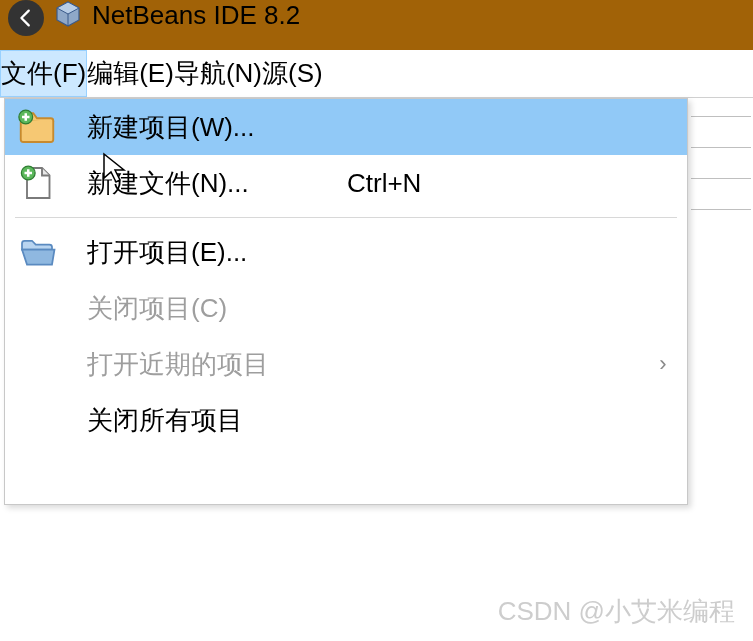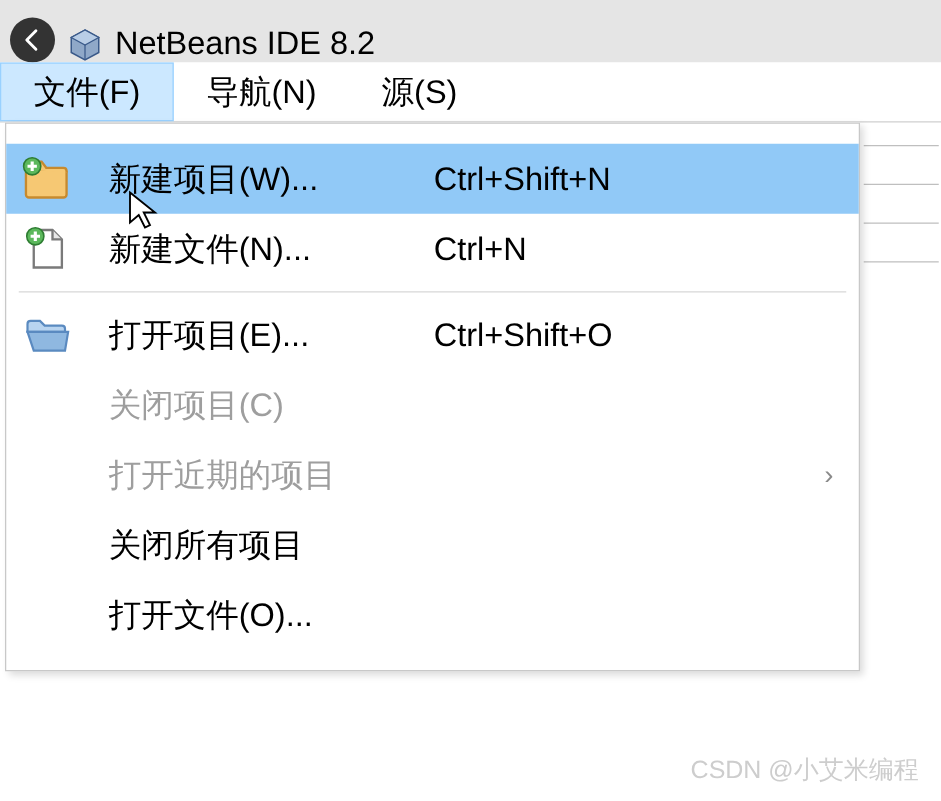--- a/index.html
+++ b/index.html
@@ -7,23 +7,23 @@
       font-family: "Microsoft YaHei", "SimSun", Arial, sans-serif;
       background: #ffffff;
       width: 753px;
       height: 641px;
       overflow: hidden;
       position: relative;
     }
     .titlebar {
       height: 50px;
       display: flex;
-      align-items: flex-end;
+      align-items: flex-start;
       padding: 0 8px;
-      background: #e5e5e5;
+      background: #a16207;
     }
     .back-btn {
       width: 36px;
       height: 36px;
       border-radius: 50%;
       background: #333333;
       display: flex;
       align-items: center;
       justify-content: center;
       margin-right: 10px;
@@ -43,40 +43,40 @@
     }
     .menubar {
       height: 48px;
       display: flex;
       align-items: stretch;
       border-bottom: 1px solid #d0d0d0;
       background: #ffffff;
       font-size: 26px;
     }
     .menu-item {
-      padding: 0 26px;
+      padding: 0 0;
       display: flex;
       align-items: center;
       color: #000000;
       cursor: default;
     }
     .menu-item.active {
       background: #cce8ff;
       border: 1px solid #99d1ff;
     }
     .dropdown {
       position: absolute;
       left: 4px;
       top: 98px;
       width: 684px;
       background: #ffffff;
       border: 1px solid #c8c8c8;
       box-shadow: 3px 3px 6px rgba(0,0,0,0.15);
       font-size: 26px;
-      padding: 16px 0;
+      padding: 0 0;
     }
     .dropdown-item {
       height: 56px;
       display: flex;
       align-items: center;
       padding: 0 14px 0 12px;
       position: relative;
     }
     .dropdown-item.highlighted {
       background: #91c9f7;
@@ -134,21 +134,21 @@
     .side-line {
       height: 1px;
       background: #bfbfbf;
       margin-bottom: 30px;
     }
     .watermark {
       position: absolute;
       right: 18px;
       bottom: 12px;
       color: #cdcdcd;
-      font-size: 20px;
+      font-size: 26px;
     }
   </style>
 </head>
 <body>
 
 <div class="titlebar">
   <div class="back-btn">
     <svg viewBox="0 0 24 24">
       <path d="M15 4 L7 12 L15 20" stroke="#ffffff" stroke-width="2.5" fill="none" stroke-linecap="round" stroke-linejoin="round"></path>
     </svg>
@@ -158,20 +158,21 @@
       <polygon points="14,2 25,8 25,20 14,26 3,20 3,8" fill="#8fa8c8" stroke="#3a5a8a" stroke-width="1.2"></polygon>
       <polygon points="14,2 25,8 14,14 3,8" fill="#b8cde6" stroke="#3a5a8a" stroke-width="1"></polygon>
       <line x1="14" y1="14" x2="14" y2="26" stroke="#3a5a8a" stroke-width="1"></line>
     </svg>
   </div>
   <div class="app-title">NetBeans IDE 8.2</div>
 </div>
 
 <div class="menubar">
   <div class="menu-item active">文件(F)</div>
+  <div class="menu-item">编辑(E)</div>
   <div class="menu-item">导航(N)</div>
   <div class="menu-item">源(S)</div>
 </div>
 
 <div class="side-lines">
   <div class="side-line"></div>
   <div class="side-line"></div>
   <div class="side-line"></div>
   <div class="side-line"></div>
 </div>
@@ -180,21 +181,20 @@
   <div class="dropdown-item highlighted">
     <div class="di-icon">
       <svg viewBox="0 0 32 32">
         <rect x="3" y="10" width="26" height="18" rx="2" fill="#f6c873" stroke="#c78a2e" stroke-width="1.5"></rect>
         <path d="M3 10 L3 7 Q3 5 5 5 L13 5 L16 9 L27 9 Q29 9 29 11 L29 12" fill="#f6c873" stroke="#c78a2e" stroke-width="1.5"></path>
         <circle cx="7" cy="8" r="5.5" fill="#5cb85c" stroke="#2e7d32" stroke-width="1"></circle>
         <path d="M7 5 L7 11 M4 8 L10 8" stroke="#ffffff" stroke-width="2"></path>
       </svg>
     </div>
     <div class="di-label">新建项目(W)...</div>
-    <div class="di-shortcut">Ctrl+Shift+N</div>
     <div class="di-arrow"></div>
   </div>
 
   <div class="dropdown-item">
     <div class="di-icon">
       <svg viewBox="0 0 32 32">
         <path d="M8 4 L20 4 L26 10 L26 28 L8 28 Z" fill="#ffffff" stroke="#7a7a7a" stroke-width="1.5"></path>
         <path d="M20 4 L20 10 L26 10" fill="#e8e8e8" stroke="#7a7a7a" stroke-width="1.5"></path>
         <circle cx="9" cy="8" r="5.5" fill="#5cb85c" stroke="#2e7d32" stroke-width="1"></circle>
         <path d="M9 5 L9 11 M6 8 L12 8" stroke="#ffffff" stroke-width="2"></path>
@@ -208,21 +208,20 @@
   <div class="dropdown-sep"></div>
 
   <div class="dropdown-item">
     <div class="di-icon">
       <svg viewBox="0 0 32 32">
         <path d="M4 9 Q4 7 6 7 L12 7 L15 10 L26 10 Q28 10 28 12 L28 14 L4 14 Z" fill="#b8d4f0" stroke="#5a8ac0" stroke-width="1.4"></path>
         <path d="M4 14 L8 26 L28 26 L30 14 Z" fill="#8fb8e0" stroke="#5a8ac0" stroke-width="1.4"></path>
       </svg>
     </div>
     <div class="di-label">打开项目(E)...</div>
-    <div class="di-shortcut">Ctrl+Shift+O</div>
     <div class="di-arrow"></div>
   </div>
 
   <div class="dropdown-item disabled">
     <div class="di-icon"></div>
     <div class="di-label">关闭项目(C)</div>
     <div class="di-shortcut"></div>
     <div class="di-arrow"></div>
   </div>
 
@@ -236,21 +235,20 @@
 
   <div class="dropdown-item">
     <div class="di-icon"></div>
     <div class="di-label">关闭所有项目</div>
     <div class="di-shortcut"></div>
     <div class="di-arrow"></div>
   </div>
 
   <div class="dropdown-item">
     <div class="di-icon"></div>
-    <div class="di-label">打开文件(O)...</div>
     <div class="di-shortcut"></div>
     <div class="di-arrow"></div>
   </div>
 </div>
 
 <svg class="cursor" width="30" height="36" viewBox="0 0 30 36">
   <path d="M2 2 L2 26 L9 20 L14 30 L18 28 L13 18 L22 18 Z" fill="#ffffff" stroke="#000000" stroke-width="1.5"></path>
 </svg>
 
 <div class="watermark">CSDN @小艾米编程</div>

